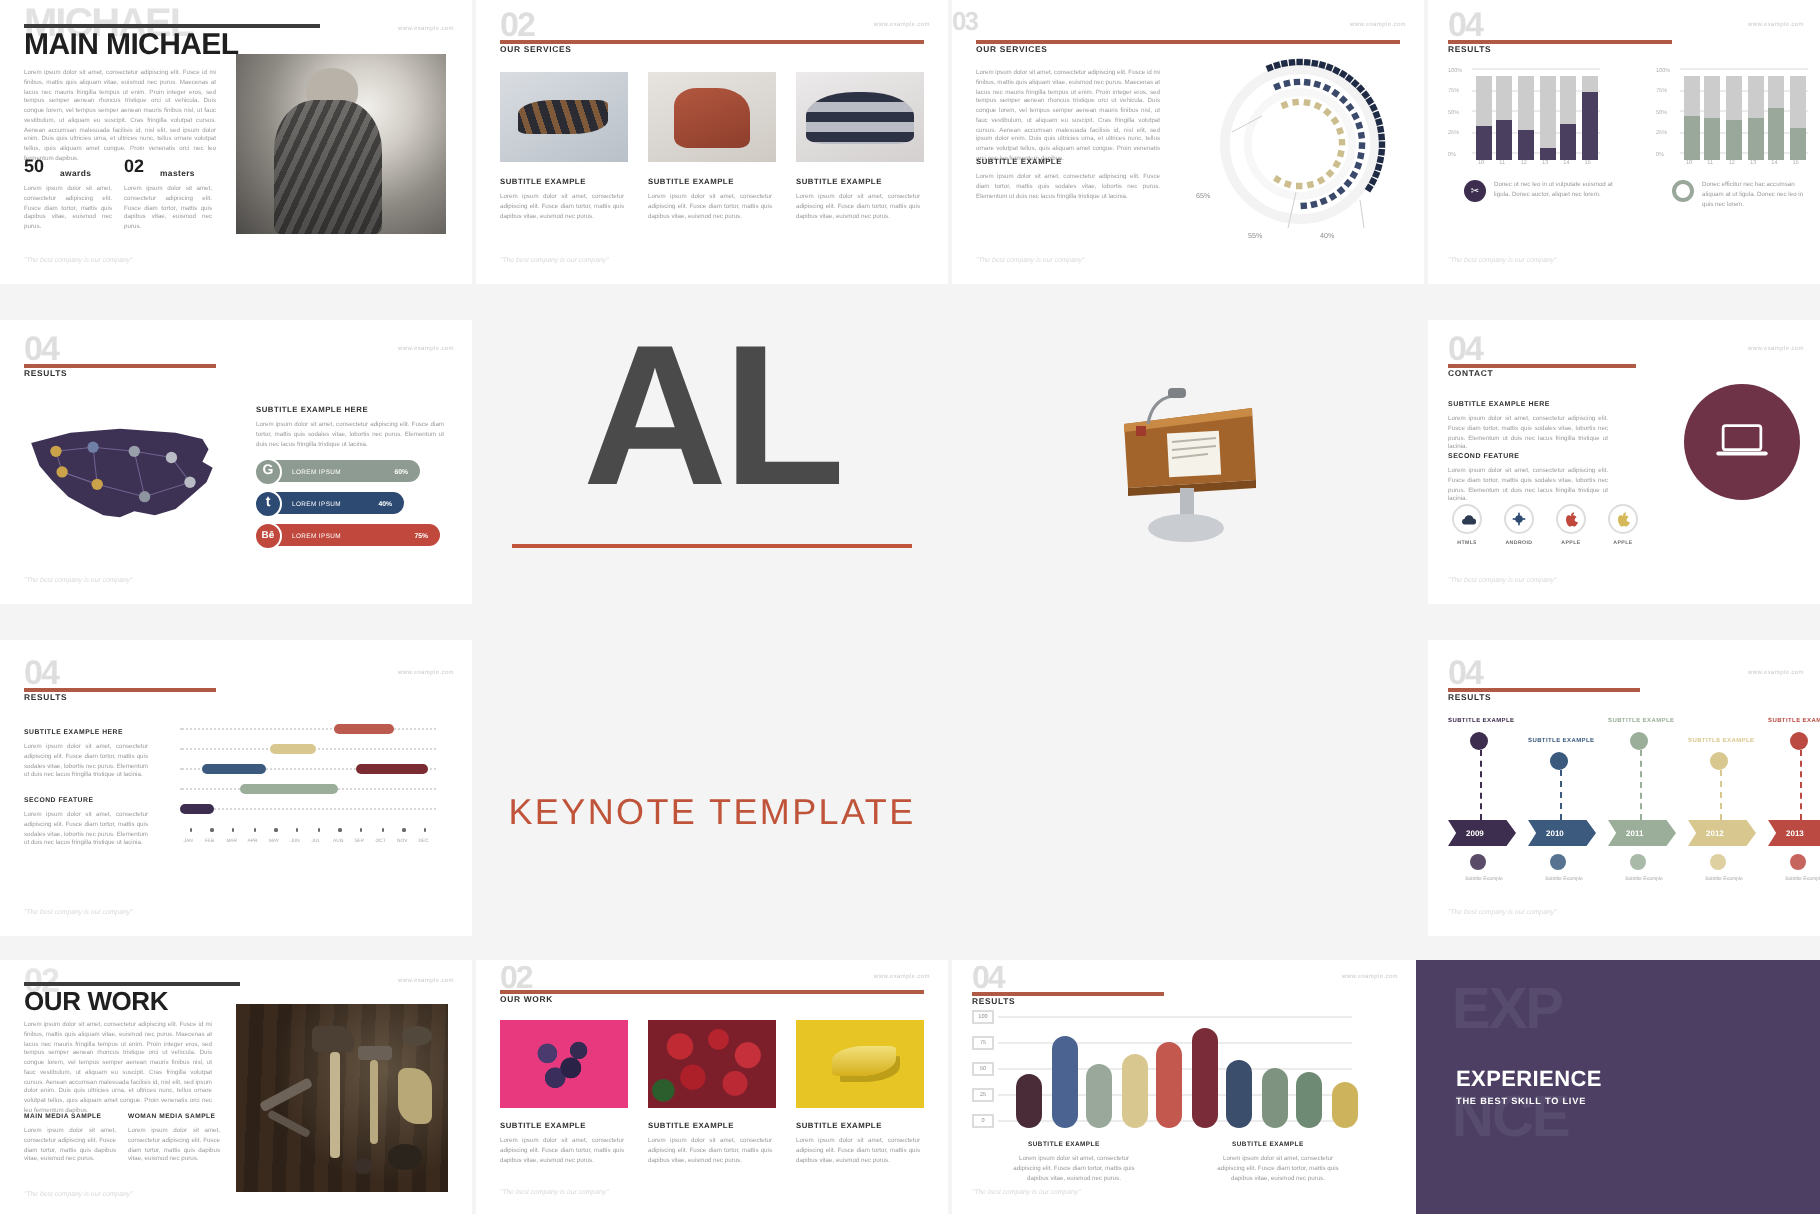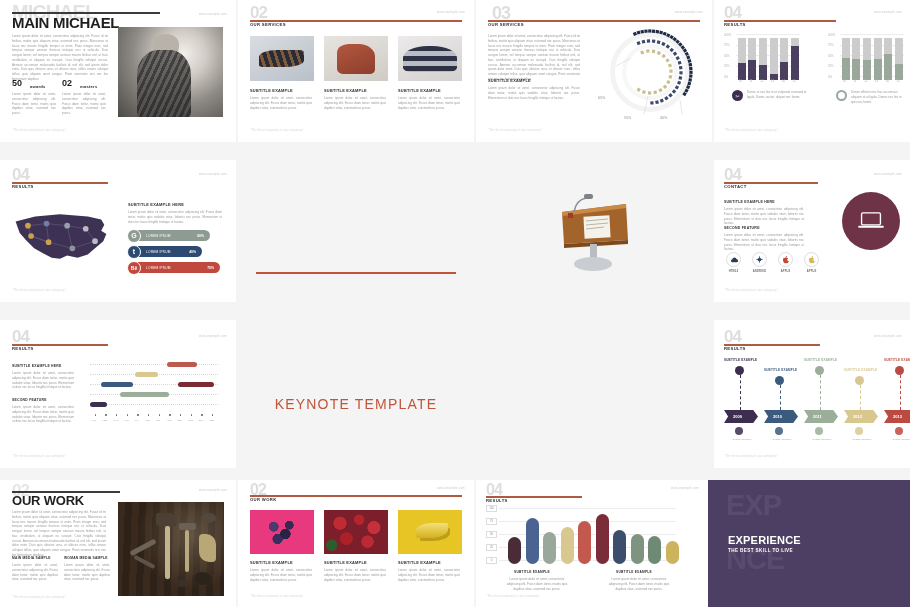--- a/index.html
+++ b/index.html
@@ -136,21 +136,21 @@
 
   
   #s6 { left:238px; top:160px; width:236px; height:308px; background:transparent; }
   .alpha {
     position:absolute; left:0; width:236px; text-align:center;
     font-weight:700; color:#4a4a4a; line-height:.88; letter-spacing:-2px;
   }
   #alphaRule { position:absolute; left:18px; top:112px; width:200px; height:2px; background:#c0543a;}
   .keynote {
     position:absolute; left:0; top:236px; width:236px; text-align:center;
-    font-size:14px; color:#c0543a; letter-spacing:1.2px;
+    font-size:18px; color:#c0543a; letter-spacing:1.2px;
   }
 
   
   #s7 { left:476px; top:160px; width:236px; height:142px; background:transparent;}
   .podium{ position:absolute; left:78px; top:22px; width:80px; height:96px; }
 
   
   #s8 { left:714px; top:160px; width:196px; height:142px; }
   .bigcircle{ position:absolute; border-radius:50%; background:#6e3347;
     display:flex; align-items:center; justify-content:center;}
@@ -253,21 +253,21 @@
     <div class="sub" style="left:86px;top:88px;">SUBTITLE EXAMPLE</div>
     <div class="sub" style="left:160px;top:88px;">SUBTITLE EXAMPLE</div>
 
     <div class="lorem" style="left:12px;top:96px;width:62px;">Lorem ipsum dolor sit amet, consectetur adipiscing elit. Fusce diam tortor, mattis quis dapibus vitae, euismod nec purus.</div>
     <div class="lorem" style="left:86px;top:96px;width:62px;">Lorem ipsum dolor sit amet, consectetur adipiscing elit. Fusce diam tortor, mattis quis dapibus vitae, euismod nec purus.</div>
     <div class="lorem" style="left:160px;top:96px;width:62px;">Lorem ipsum dolor sit amet, consectetur adipiscing elit. Fusce diam tortor, mattis quis dapibus vitae, euismod nec purus.</div>
     <div class="footnote" style="left:12px;bottom:10px;">"The best company is our company"</div>
   </div>
 
   <div class="slide" id="s3">
-    <div class="ghostnum" style="left:16px;top:4px;font-size:18px;">03</div>
+    <div class="ghostnum" style="left:0;top:4px;font-size:13px;">03</div>
     <div class="rule" style="left:12px;top:20px;width:212px;"></div>
     <div class="kicker" style="left:12px;top:22px;">OUR SERVICES</div>
     <div class="tinyurl" style="right:9px;top:10px;">www.example.com</div>
     <div class="lorem" style="left:12px;top:34px;width:92px;">Lorem ipsum dolor sit amet, consectetur adipiscing elit. Fusce id mi finibus, mattis quis aliquam vitae, euismod nec purus. Maecenas at lacus nec mauris fringilla tempus ut enim. Proin integer eros, sed tempus semper aenean rhoncus tristique orci ut vehicula. Duis congue lorem, vel tempus semper aenean mauris finibus nisl, ut fauc vestibulum, ut aliquam eu suscipit. Cras fringilla volutpat cursus. Aenean accumsan malesuada facilisis id, nisl elit, sed ipsum dolor enim. Duis quis ultricies urna, et ultrices nunc, tellus ornare volutpat tellus, quis aliquam amet congue. Proin venenatis orci nec leo fermentum dapibus.</div>
     <div class="sub" style="left:12px;top:78px;">SUBTITLE EXAMPLE</div>
     <div class="lorem" style="left:12px;top:86px;width:92px;">Lorem ipsum dolor sit amet, consectetur adipiscing elit. Fusce diam tortor, mattis quis sodales vitae, lobortis nec purus. Elementum ut duis nec lacus fringilla tristique ut lacinia.</div>
 
     <div class="radialwrap">
       <div class="ring" style="left:14px;top:14px;width:80px;height:80px;border:5px solid #f3f3f3;"></div>
       <div class="ring" style="left:26px;top:26px;width:56px;height:56px;border:4px solid #f7f7f7;"></div>
@@ -470,20 +470,21 @@
     </div>
     <div class="socialbar" style="left:130px;top:102px;width:90px;background:#c0483c;">
       <div class="ic" style="background:#c0483c;border:1px solid #fff;font-size:5px;">Bē</div>
       <div class="tx">LOREM IPSUM</div>
       <div class="pc">75%</div>
     </div>
     <div class="footnote" style="left:12px;bottom:10px;">"The best company is our company"</div>
   </div>
 
   <div class="slide" id="s6">
+    <div class="alpha" style="top:4px;font-size:100px;">AL</div>
     <div id="alphaRule"></div>
     <div class="keynote">KEYNOTE TEMPLATE</div>
   </div>
 
   <div class="slide" id="s7">
     <svg class="podium" viewBox="0 0 80 96">
       <path d="M8 30 L72 22 L74 58 L10 62 Z" fill="#a3642c"></path>
       <path d="M8 30 L72 22 L72 26 L8 34 Z" fill="#c98a46"></path>
       <path d="M10 62 L74 58 L74 62 L10 66 Z" fill="#7d4a1d"></path>
       <rect x="30" y="34" width="26" height="22" fill="#f5f2ea" transform="rotate(-3 43 45)"></rect>

